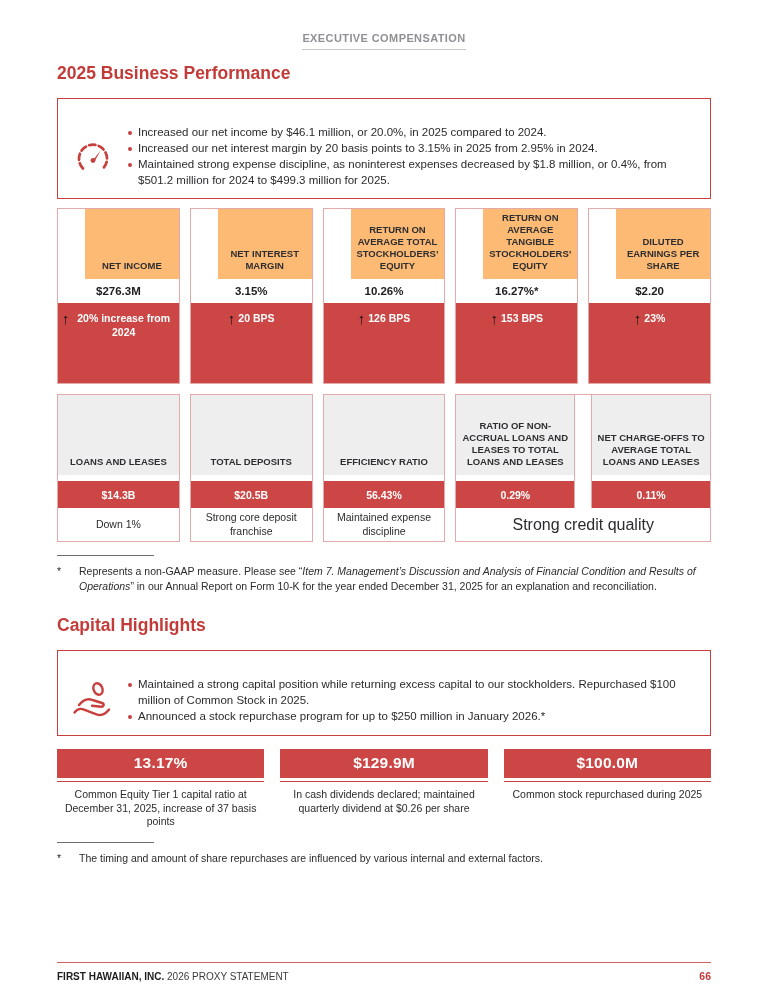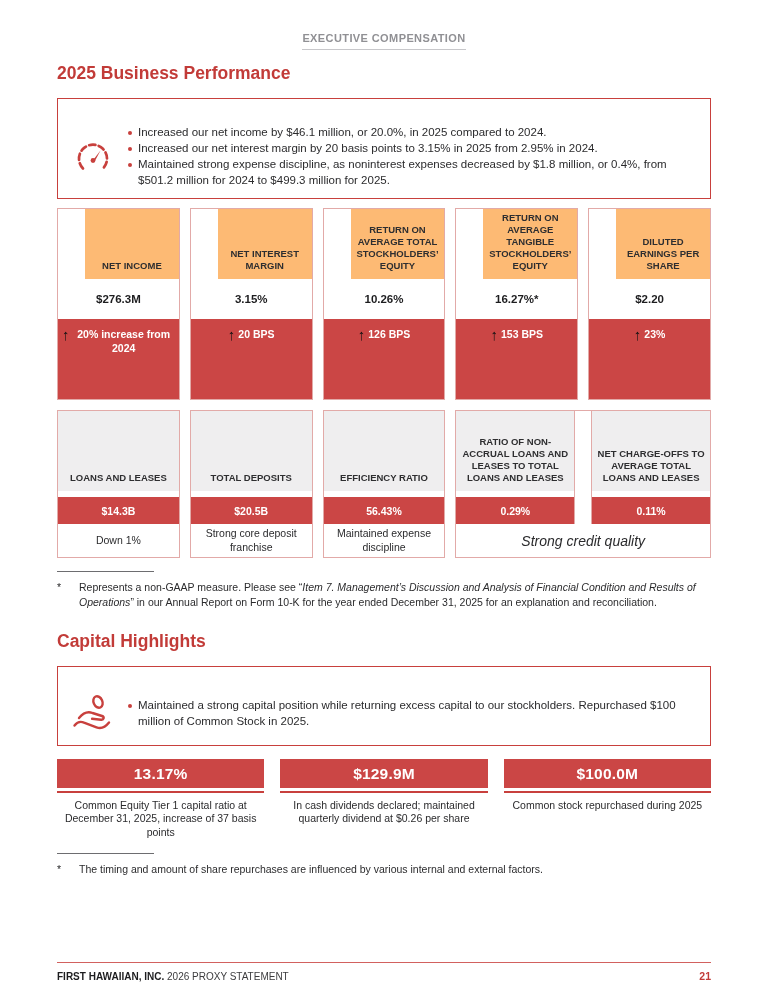--- a/index.html
+++ b/index.html
@@ -20,39 +20,39 @@
   .hl-icon { flex:0 0 58px; display:flex; justify-content:center; align-items:center; }
   .hl-bullets { flex:1; }
   .hl-bullets li { display:grid; grid-template-columns:16px 1fr; list-style:none; font-size:11.5px; line-height:1.38; color:#2b2b2d; }
   .dot { width:4px; height:4px; border-radius:50%; background:#c8403d; justify-self:center; margin-top:6px; }
 
   
   .cards { display:grid; grid-template-columns:repeat(5,1fr); gap:10px; margin-top:9px; }
   .card { border:1px solid #e2aaa8; display:flex; flex-direction:column; background:#fff; }
   .c-head { background:#fdba74; height:70px; display:flex; align-items:flex-end; justify-content:center;
             text-align:center; font-size:9.5px; font-weight:bold; color:#2e2e30; line-height:1.25; padding:23px 3px 8px;margin-left:27px; }
-  .c-val { height:40px; display:flex; align-items:center; justify-content:center; font-size:11.5px; font-weight:bold; color:#1d1d1f;text-align:center; }
+  .c-val { height:24px; display:flex; align-items:center; justify-content:center; font-size:11.5px; font-weight:bold; color:#1d1d1f;text-align:center; }
   .c-red { height:80px; background:#cb4645; color:#fff; display:flex; justify-content:center; align-items:flex-start;
            padding:9px 4px 0; font-size:10.5px; font-weight:bold; line-height:1.25; text-align:center; gap:3px; }
   .arrow { color:#121212; font-size:15px; font-weight:bold; line-height:1; margin-top:-1px; }
 
   
   .cards2 { display:grid; grid-template-columns:repeat(5,1fr); gap:10px; margin-top:10px; }
   .c2-head { background:#efeeef; height:80px; display:flex; align-items:flex-end; justify-content:center;
              text-align:center; font-size:9.5px; font-weight:bold; color:#2e2e30; line-height:1.25; padding:4px 3px 8px; }
   .c2-red { height:27px; background:#cb4645; color:#fff; font-size:10.5px; font-weight:bold; text-align:center;
             display:flex; align-items:center; justify-content:center; margin-top:6px; }
   .c2-cap { flex:1; display:flex; align-items:center; justify-content:center; text-align:center;
             font-size:10.5px; line-height:1.25; color:#2b2b2d; padding:3px 4px; }
   .card-group { grid-column:span 2; border:1px solid #e2aaa8; display:flex; flex-direction:column; background:#fff; }
   .group-top { display:grid; grid-template-columns:1fr 1fr; gap:16px; }
   .group-sub { display:flex; flex-direction:column; }
   .group-sub:first-child { border-right:1px solid #e2aaa8; padding-right:0; }
   .group-sub:last-child  { border-left:1px solid #e2aaa8; }
-  .group-cap { flex:1; display:flex; align-items:center; justify-content:center; font-size:14px; color:#2b2b2d; padding:4px;font-style:italic; }
+  .group-cap { flex:1; display:flex; align-items:center; justify-content:center; font-size:16px; color:#2b2b2d; padding:4px; }
 
   
   .fn-rule { width:97px; border-top:1px solid #6d6d70; margin:13px 0 8px; }
   .fn { display:grid; grid-template-columns:22px 1fr; font-size:10.5px; line-height:1.45; color:#2b2b2d; }
   .fn .it { font-style:italic; }
 
   h1.section2 { font-size:17.5px; font-weight:bold; color:#c23b38; margin-top:21px; }
 
   
   .stats { display:grid; grid-template-columns:repeat(3,1fr); gap:16px; margin-top:13px; }
@@ -191,20 +191,24 @@
         <ellipse cx="28" cy="9" rx="4.4" ry="6" transform="rotate(-24 28 9)"></ellipse>
         <path d="M9 25 c4.5 -5.5 9.5 -6.5 13.5 -5 l9.5 3 c2.6 .9 2 4 -.9 3.7 l-9 -.9"></path>
         <path d="M4.5 32.5 c3 -3.8 6.2 -4.4 9.5 -2.8 l12.5 4.6 c5 1.8 9.5 -1 12.5 -4.8"></path>
       </svg>
     </div>
     <ul class="hl-bullets">
       <li>
           <span class="dot"></span>
           <span>Maintained a strong capital position while returning excess capital to our stockholders. Repurchased $100 million of Common Stock in 2025.</span>
         </li>
+      <li>
+          <span class="dot"></span>
+          <span>Announced a stock repurchase program for up to $250 million in January 2026.*</span>
+        </li>
     </ul>
   </div>
 
   <div class="stats">
     <div class="stat">
       <div class="stat-num">13.17%</div>
       <div class="stat-rule"></div>
       <div class="stat-cap">Common Equity Tier 1 capital ratio at December 31, 2025, increase of 37 basis points</div>
     </div>
     <div class="stat">
@@ -223,16 +227,16 @@
   <div class="fn">
     <span>*</span>
     <span>The timing and amount of share repurchases are influenced by various internal and external factors.</span>
   </div>
 
   <div class="footer">
     <div>
       <span class="f-brand">FIRST HAWAIIAN, INC.</span>
       <span class="f-doc">2026 PROXY STATEMENT</span>
     </div>
-    <span class="f-page">21</span>
+    <span class="f-page">66</span>
   </div>
 
 </div>
 
 </body></html>

